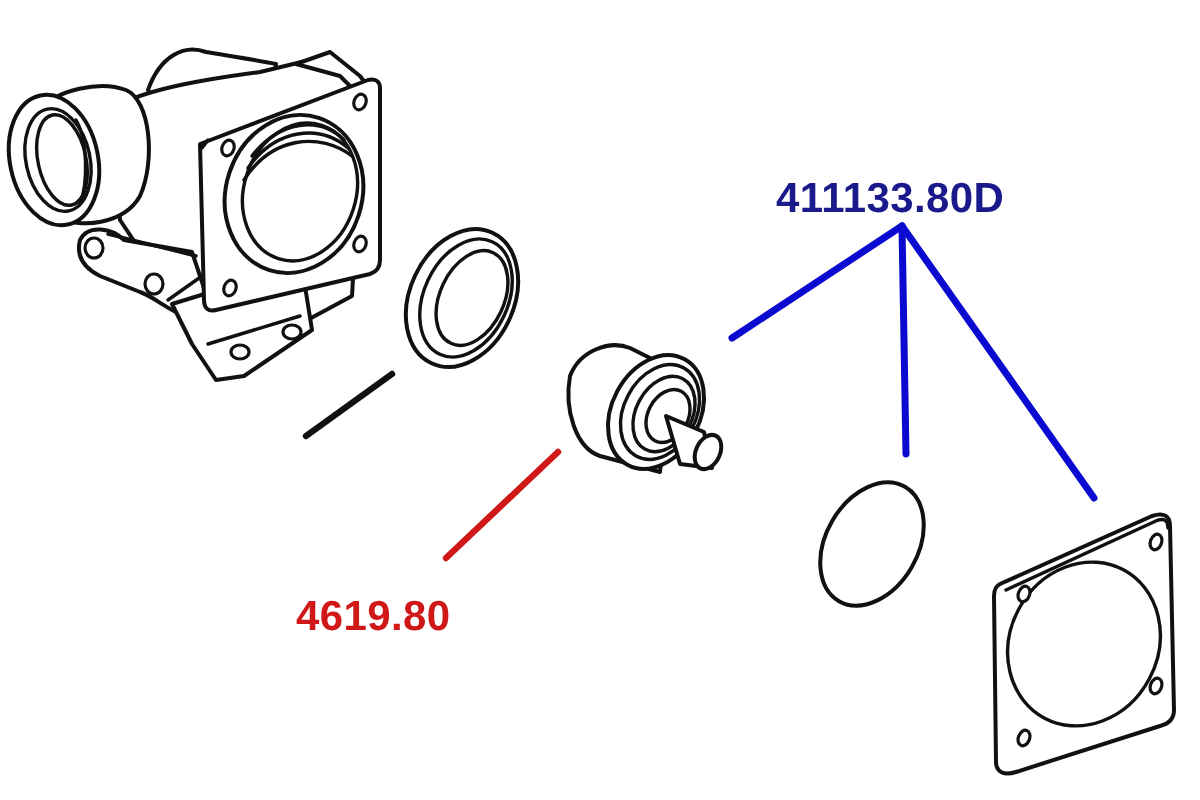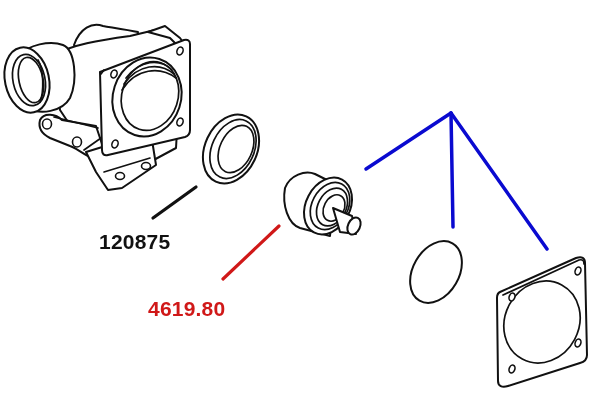--- a/index.html
+++ b/index.html
@@ -114,15 +114,15 @@
     <g>
       <line x1="223" y1="279" x2="279" y2="226" stroke="#d01818" stroke-width="3.2" stroke-linecap="round"></line>
     </g>
     <g>
       <line x1="451" y1="113" x2="366" y2="169" stroke="#0a0ad0" stroke-width="3.5" stroke-linecap="round"></line>
       <line x1="451" y1="113" x2="453" y2="227" stroke="#0a0ad0" stroke-width="3.5" stroke-linecap="round"></line>
       <line x1="451" y1="113" x2="547" y2="249" stroke="#0a0ad0" stroke-width="3.5" stroke-linecap="round"></line>
     </g>
   </svg>
 
-  <div id="label-housing" class="label" style="color:#111111">120875</div>
   <div id="label-thermostat" class="label" style="color:#d01818">4619.80</div>
+  <div id="label-kit" class="label" style="color:#1a1a8c">411133.80D</div>
 </div>
 
 </body></html>

